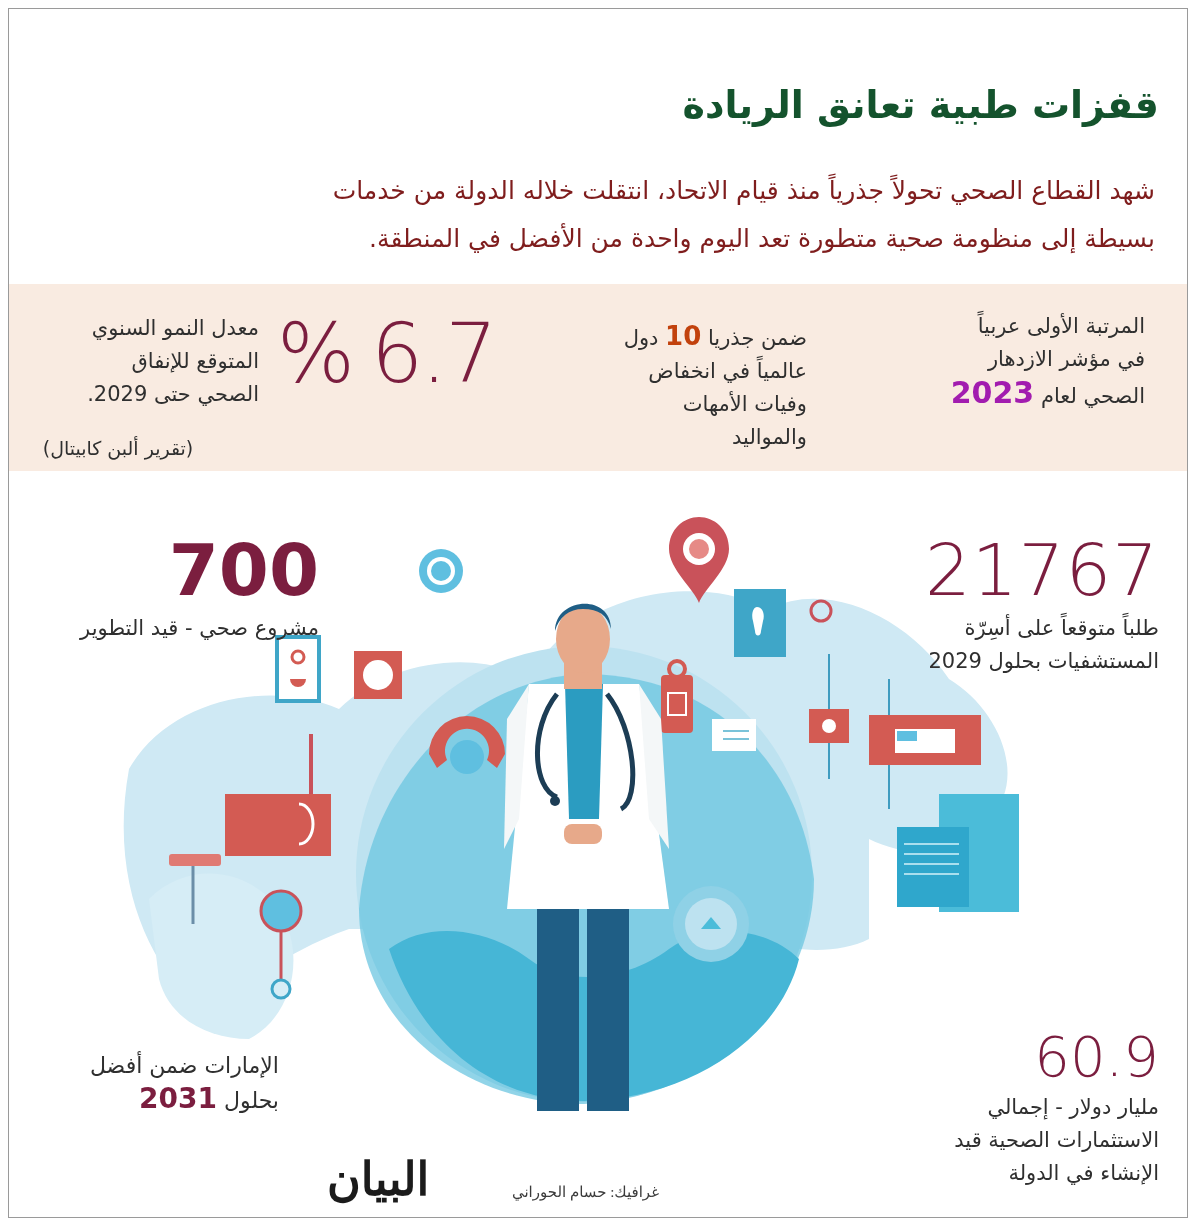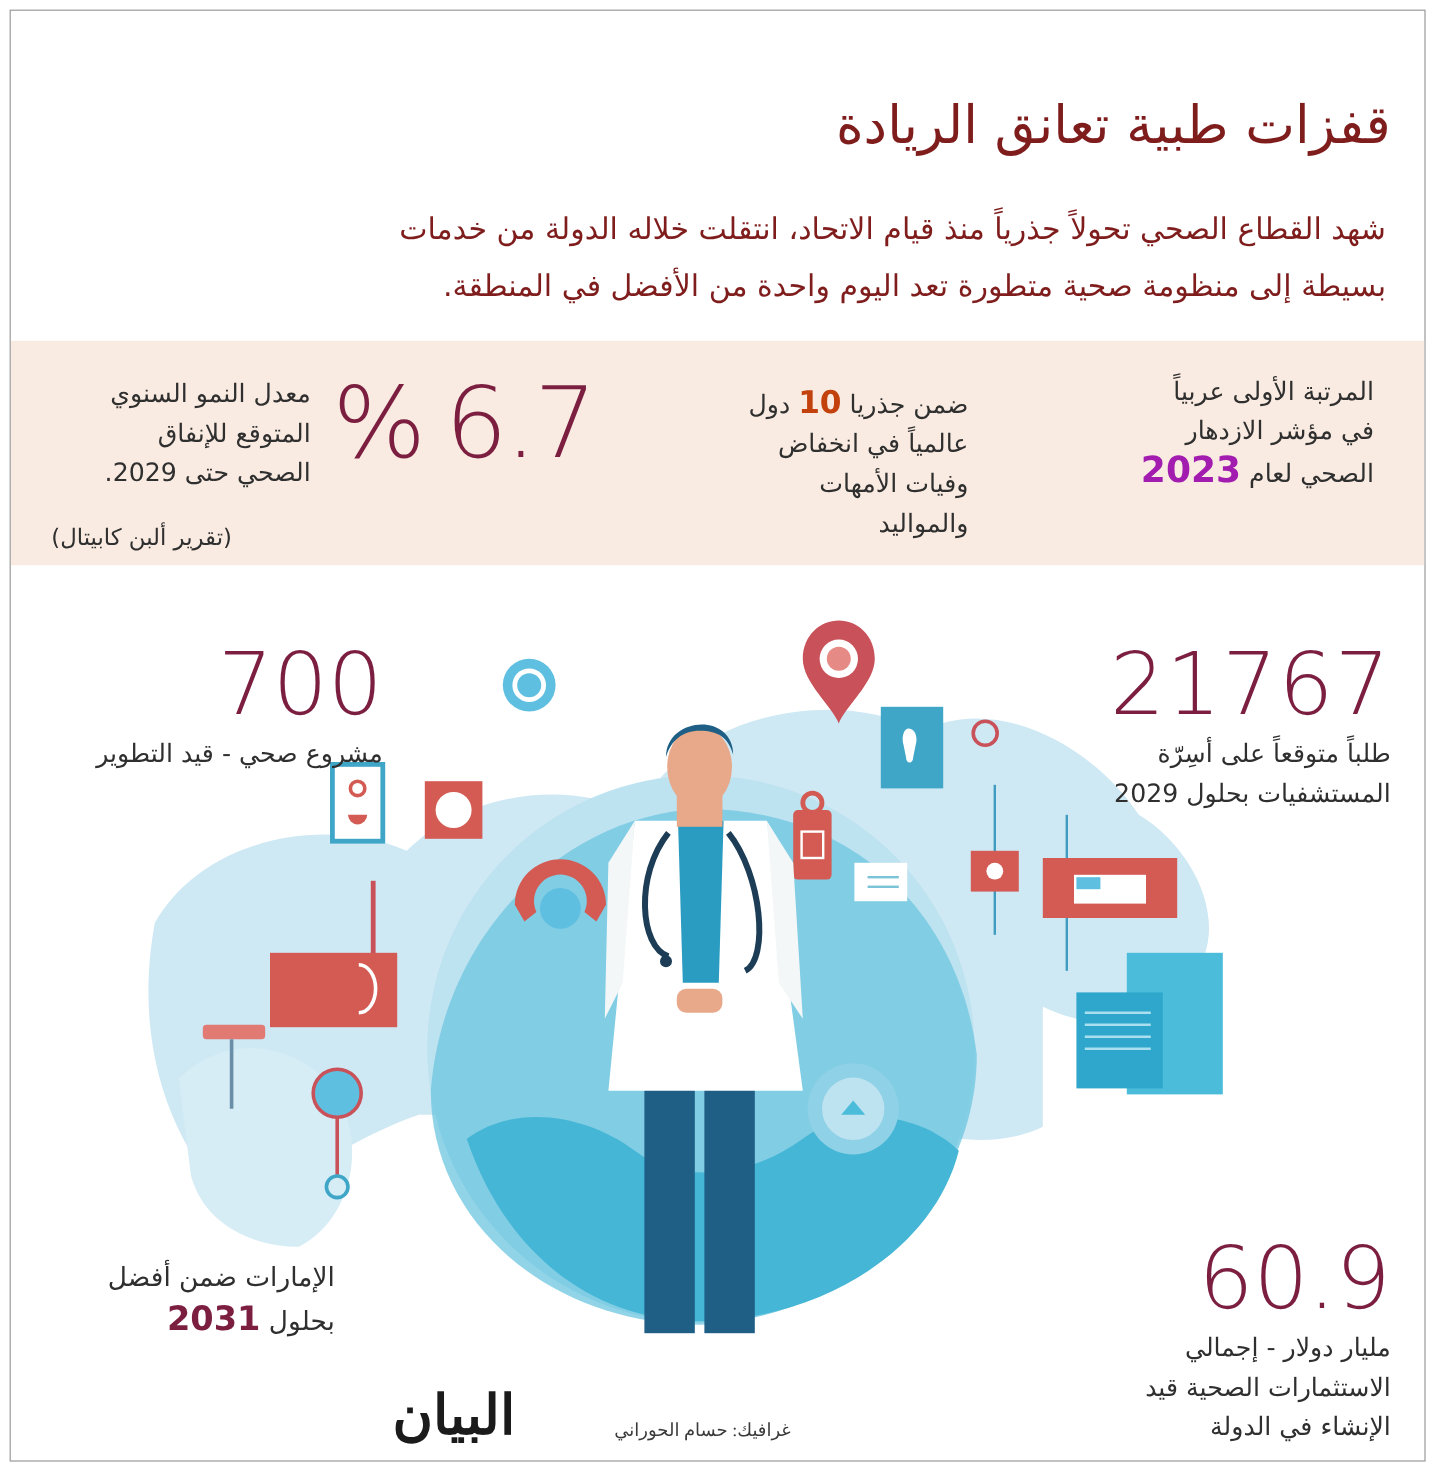--- a/index.html
+++ b/index.html
@@ -6,21 +6,21 @@
   html, body { width: 1200px; height: 1224px; background: #ffffff; overflow: hidden; }
   body { font-family: "DejaVu Sans", sans-serif; color: #2b2b2b; position: relative; }
 
   .frame {
     position: absolute; left: 8px; top: 8px; width: 1180px; height: 1210px;
     border: 1.5px solid #9a9a9a; background: #fff; overflow: hidden;
   }
 
   .title {
     position: absolute; right: 28px; top: 56px; width: 1000px;
-    font-size: 44px; font-weight: normal; color: #7f1d1d; text-align: right;
+    font-size: 38px; font-weight: bold; color: #14532d; text-align: right;
     letter-spacing: 0; line-height: 80px;
   }
   .intro {
     position: absolute; right: 32px; top: 158px; width: 960px;
     font-size: 25px; line-height: 48px; color: #7f1d1d; text-align: right;
   }
 
   .band {
     position: absolute; left: 0; right: 0; top: 275px; height: 187px;
     background: #f9ebe1;
@@ -60,23 +60,23 @@
   .stat-block { position: absolute; text-align: right; }
   .thin-num {
     font-family: "DejaVu Sans", sans-serif; font-weight: 200; color: #7b1e3f;
     direction: ltr; display: block; line-height: 1;
   }
   .stat-label { font-size: 21px; line-height: 33px; color: #2f2f2f; display: block; }
 
   .s-21767 { right: 28px; top: 525px; width: 330px; }
   .s-21767 .thin-num { font-size: 72px; text-align: right; letter-spacing: 1px; }
   .s-700 { left: 30px; top: 525px; width: 280px; }
-  .s-700 .thin-num { font-size: 72px; text-align: right; }
+  .s-700 .thin-num { font-size: 72px; text-align: right; font-weight: bold; }
   .s-609 { right: 28px; top: 1020px; width: 260px; }
-  .s-609 .thin-num { font-size: 72px; text-align: right; }
+  .s-609 .thin-num { font-size: 56px; text-align: right; }
   .s-15 { left: 40px; top: 1040px; width: 230px; }
   .s-15 .stat-label { font-size: 22px; line-height: 33px; }
   .s-15 .em { color: #7b1e3f; font-weight: bold; font-size: 28px; }
 
   .credit {
     position: absolute; left: 310px; top: 1140px; width: 340px; height: 60px;
   }
   .logo {
     position: absolute; left: 8px; top: 0; font-family: "DejaVu Serif", serif;
     font-size: 46px; font-weight: bold; color: #1b1b1b; line-height: 60px;

